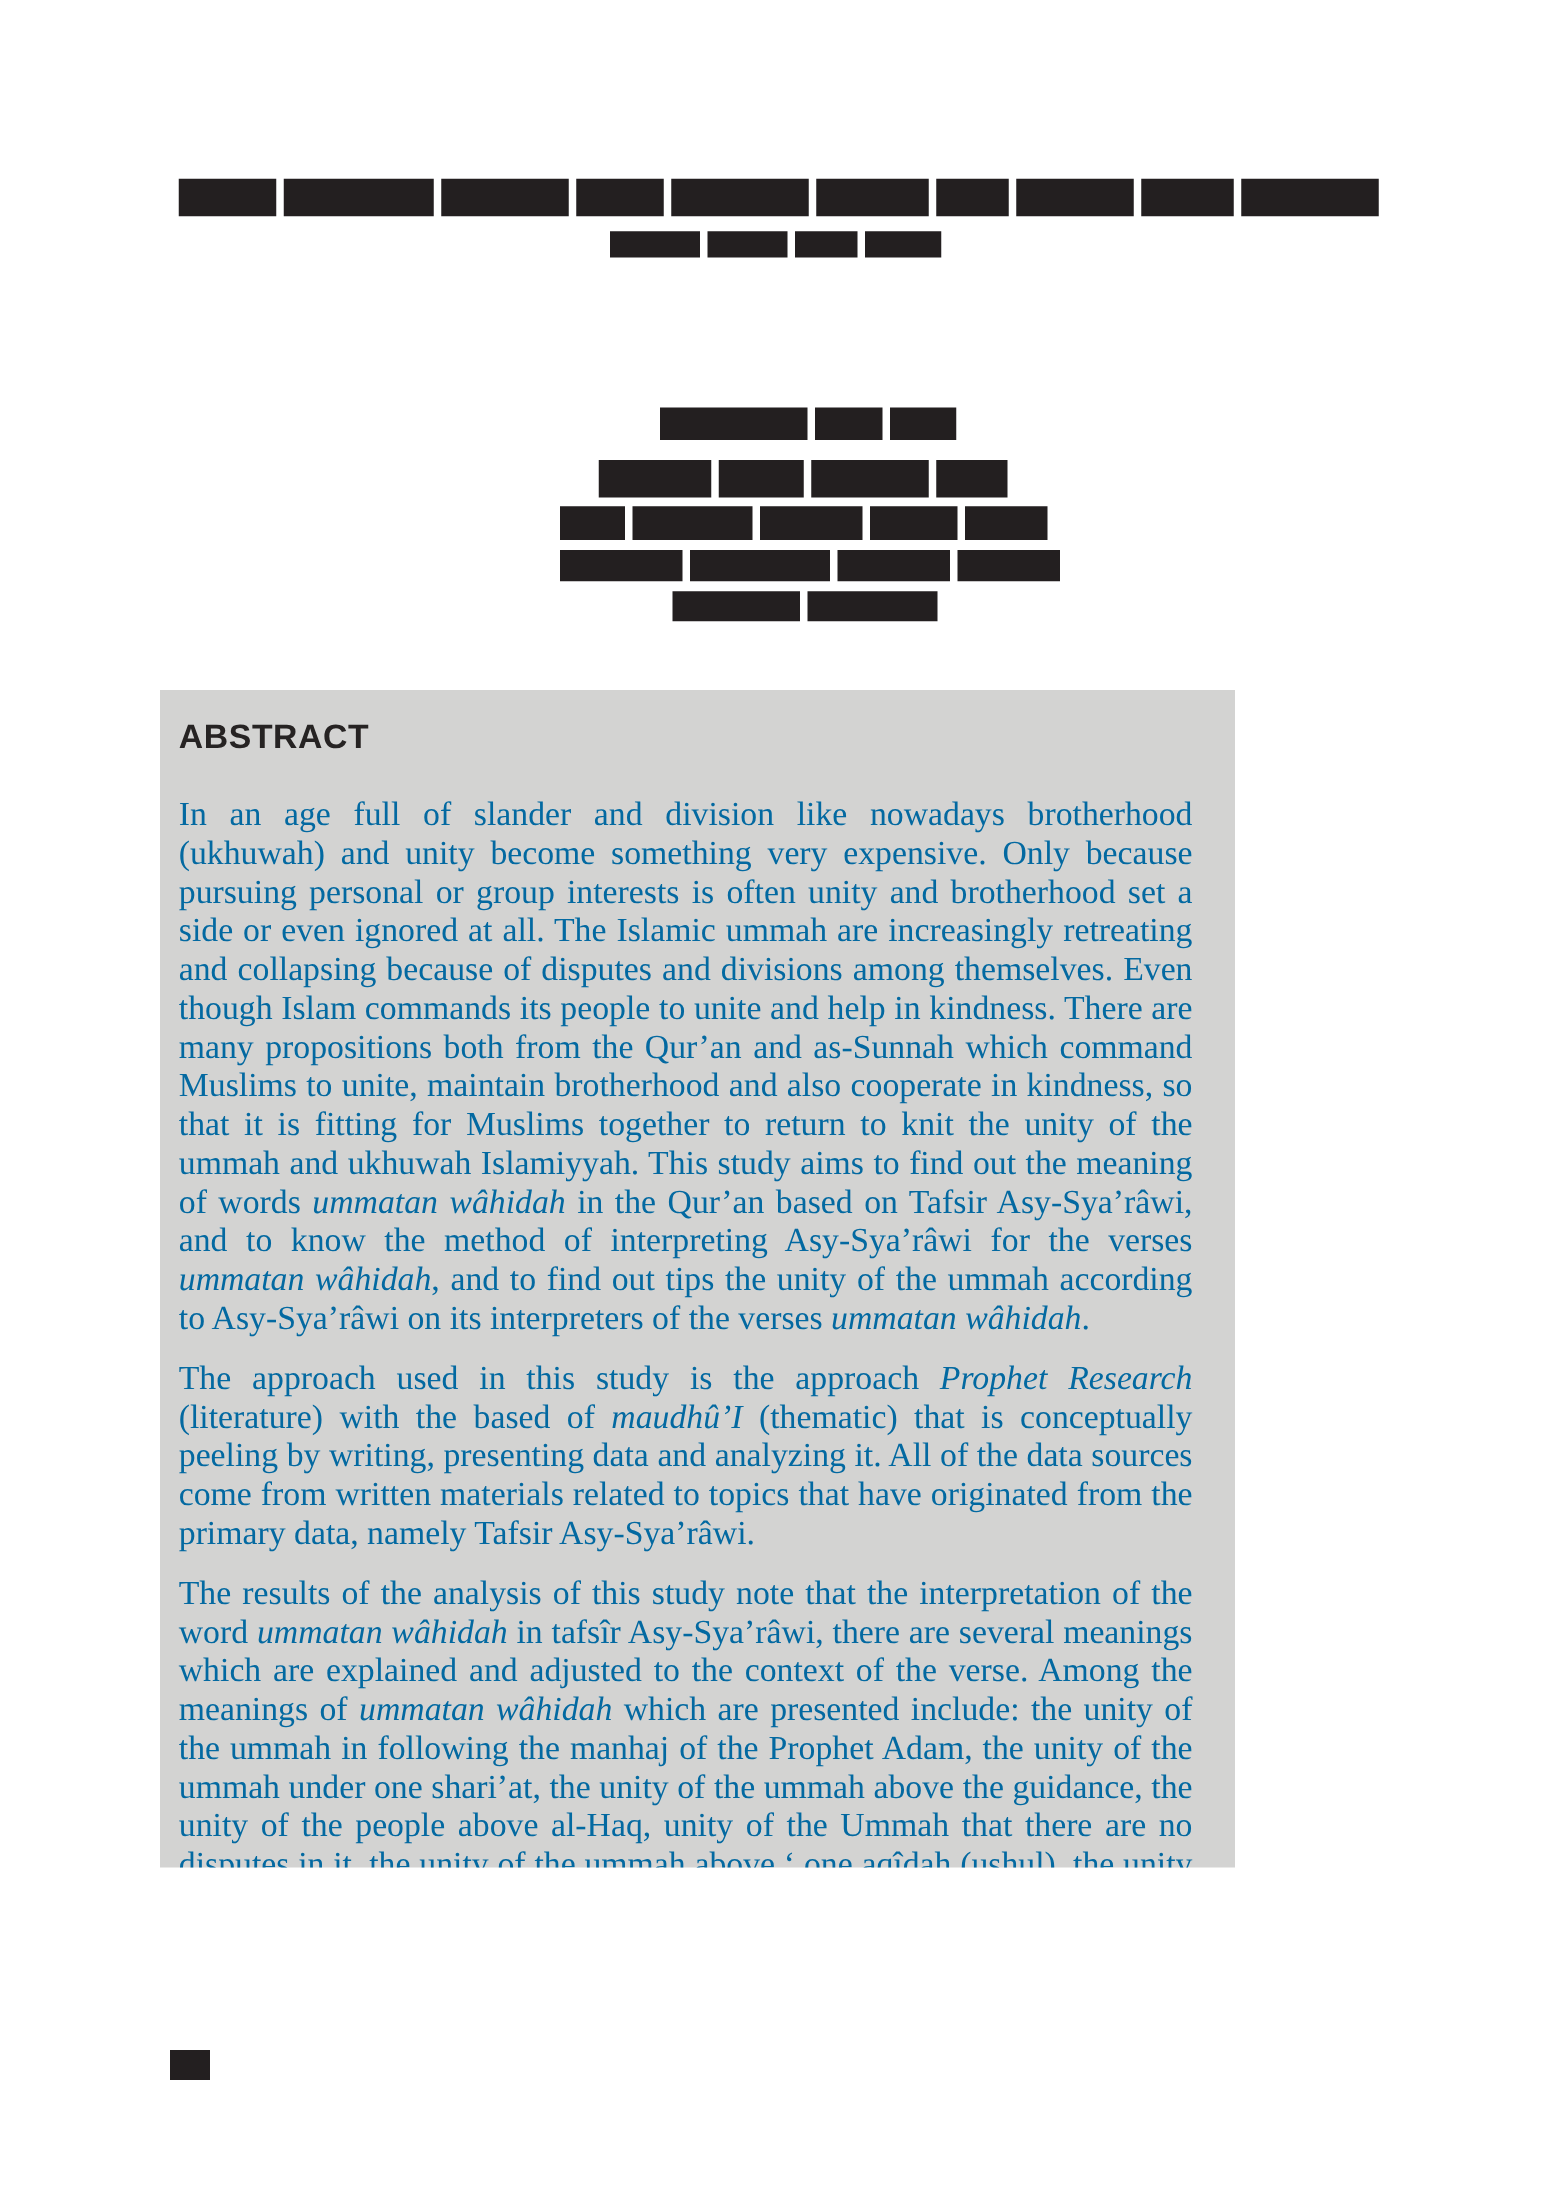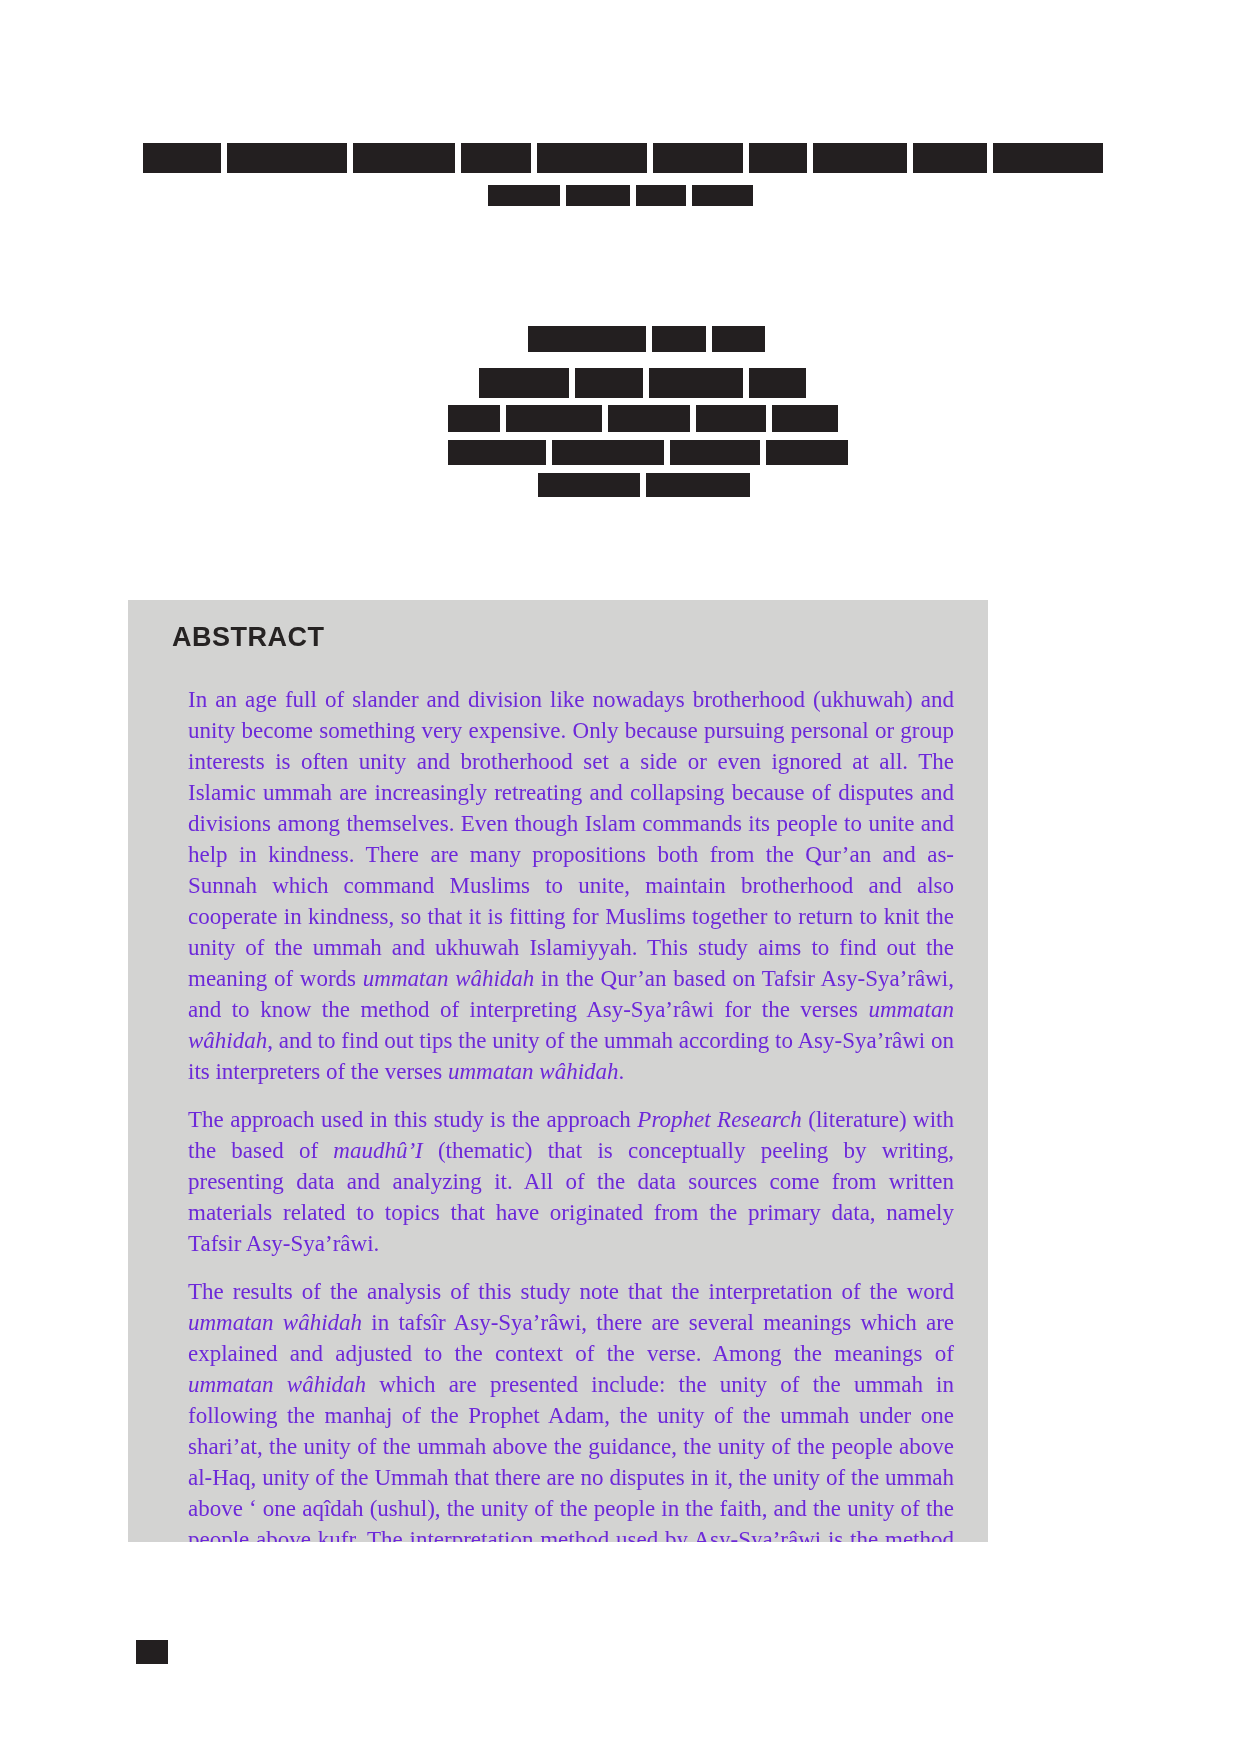--- a/index.html
+++ b/index.html
@@ -27,42 +27,42 @@
   .author-name  { left: 528px; top: 326px; width: 237px; height: 26px; }
   .affil-1      { left: 479px; top: 368px; width: 327px; height: 30px; }
   .affil-2      { left: 448px; top: 405px; width: 390px; height: 27px; }
   .affil-3      { left: 448px; top: 440px; width: 400px; height: 25px; }
   .author-email { left: 538px; top: 473px; width: 212px; height: 24px; }
 
   
   .abstract-box {
     position: absolute;
     left: 128px;
-    top: 600px;
+    top: 552px;
     width: 860px;
     height: 942px;
     background: #d3d3d2;
     box-sizing: border-box;
-    padding: 22px 34px 28px 44px;
+    padding: 22px 34px 28px 15px;
     overflow: hidden;
   }
   .abstract-heading {
     margin: 0 0 31px 0;
     font-family: "Liberation Sans", sans-serif;
     font-weight: 700;
     font-size: 27px;
     letter-spacing: 0.5px;
     color: #262323;
   }
   .abstract-box p {
-    margin: 0 0 17px 16px;
-    font-size: 23px;
+    margin: 0 0 17px 0;
+    font-size: 27px;
     line-height: 31px;
     text-align: justify;
-    color: #6d28d9;
+    color: #0369a1;
   }
   .abstract-box p.keywords {
     margin-top: 5px;
     text-align: left;
   }
   .abstract-box p i { font-style: italic; }
 
   
   .page-number-redaction {
     position: absolute;

